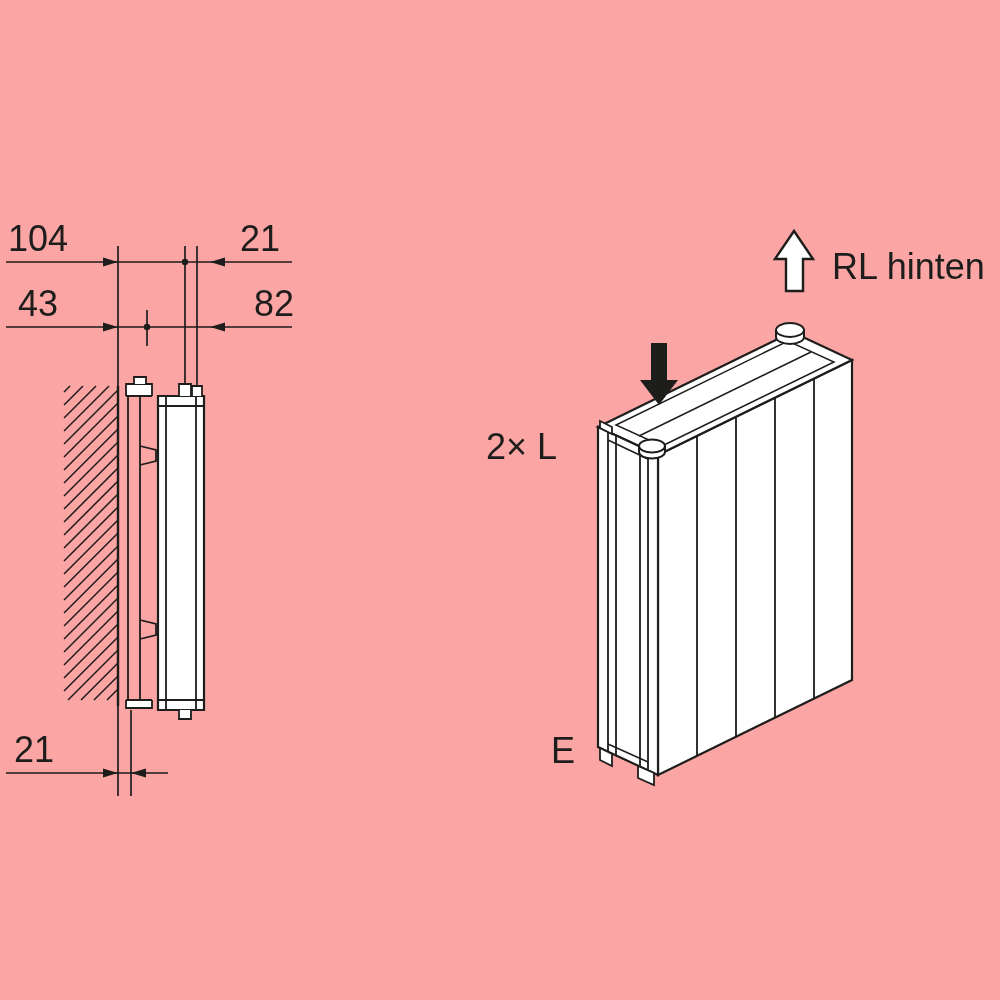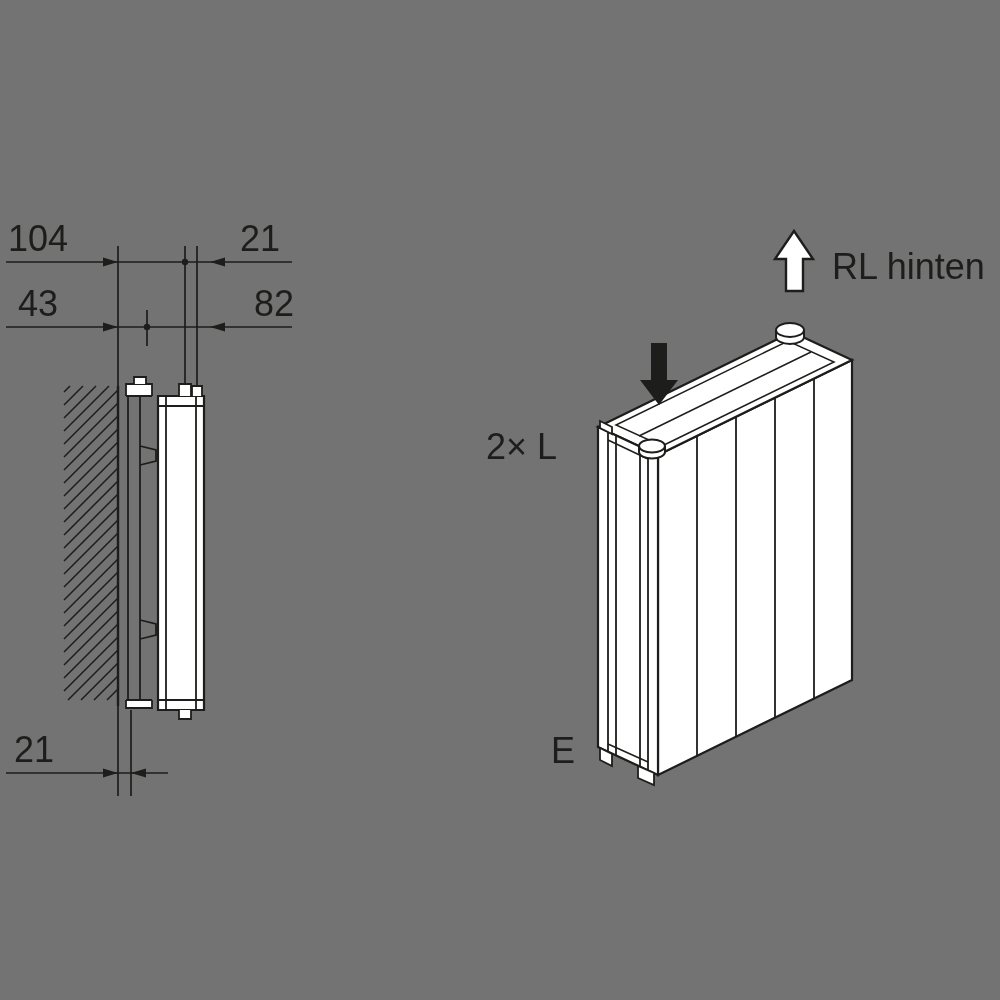--- a/index.html
+++ b/index.html
@@ -4,21 +4,21 @@
 <style>
   html, body {
     margin: 0;
     padding: 0;
     background: #ffffff;
   }
   .canvas {
     position: relative;
     width: 1000px;
     height: 1000px;
-    background: #737373;
+    background: #fca5a5;
     overflow: hidden;
   }
   svg { display: block; }
   text {
     font-family: "Liberation Sans", sans-serif;
     fill: #1d1d1b;
   }
   .t36 { font-size: 36px; }
   .mid { text-anchor: middle; }
 </style>

